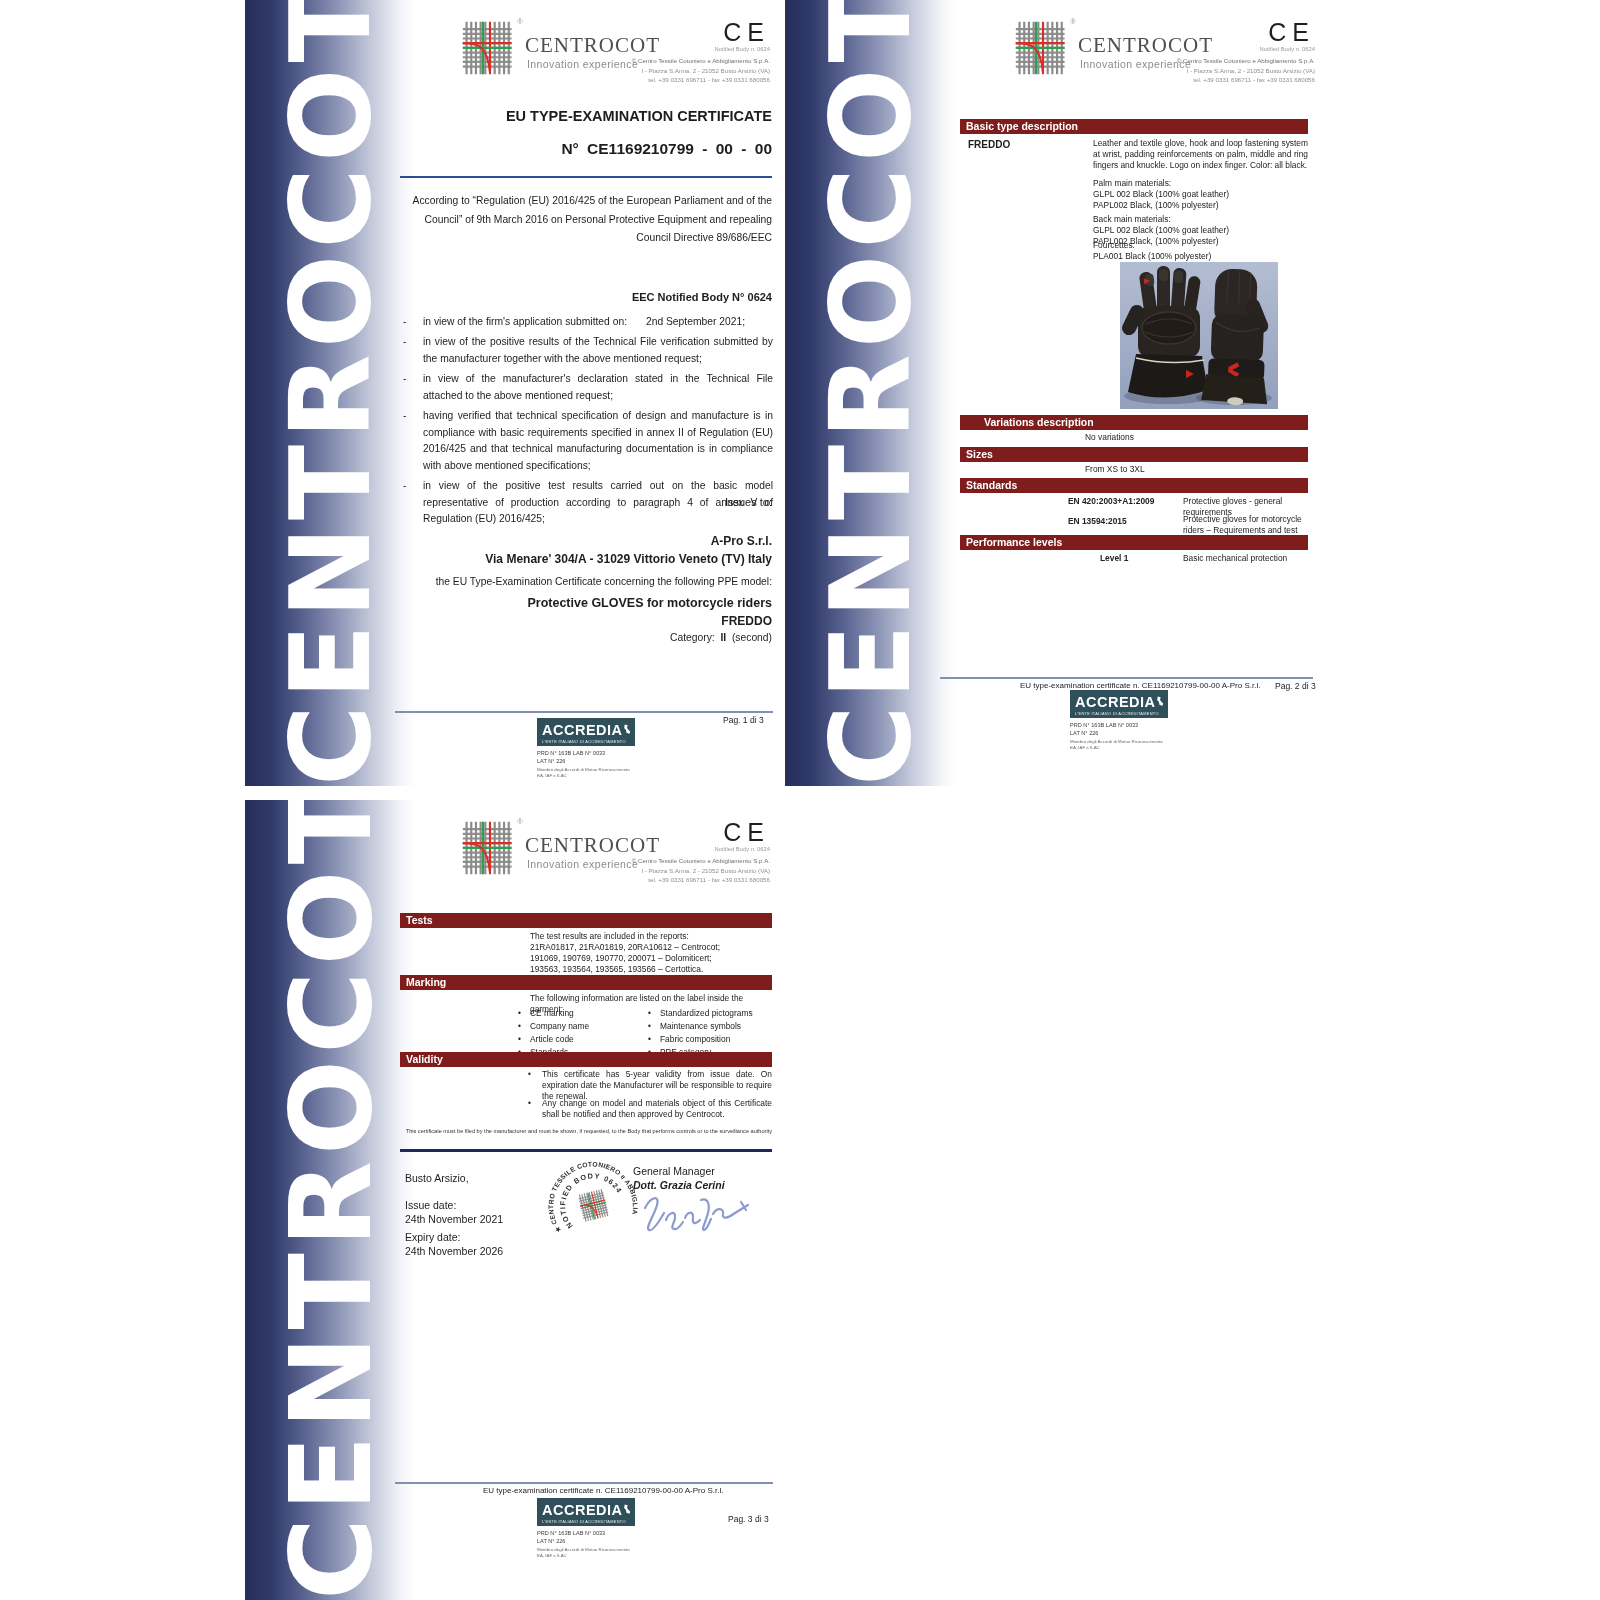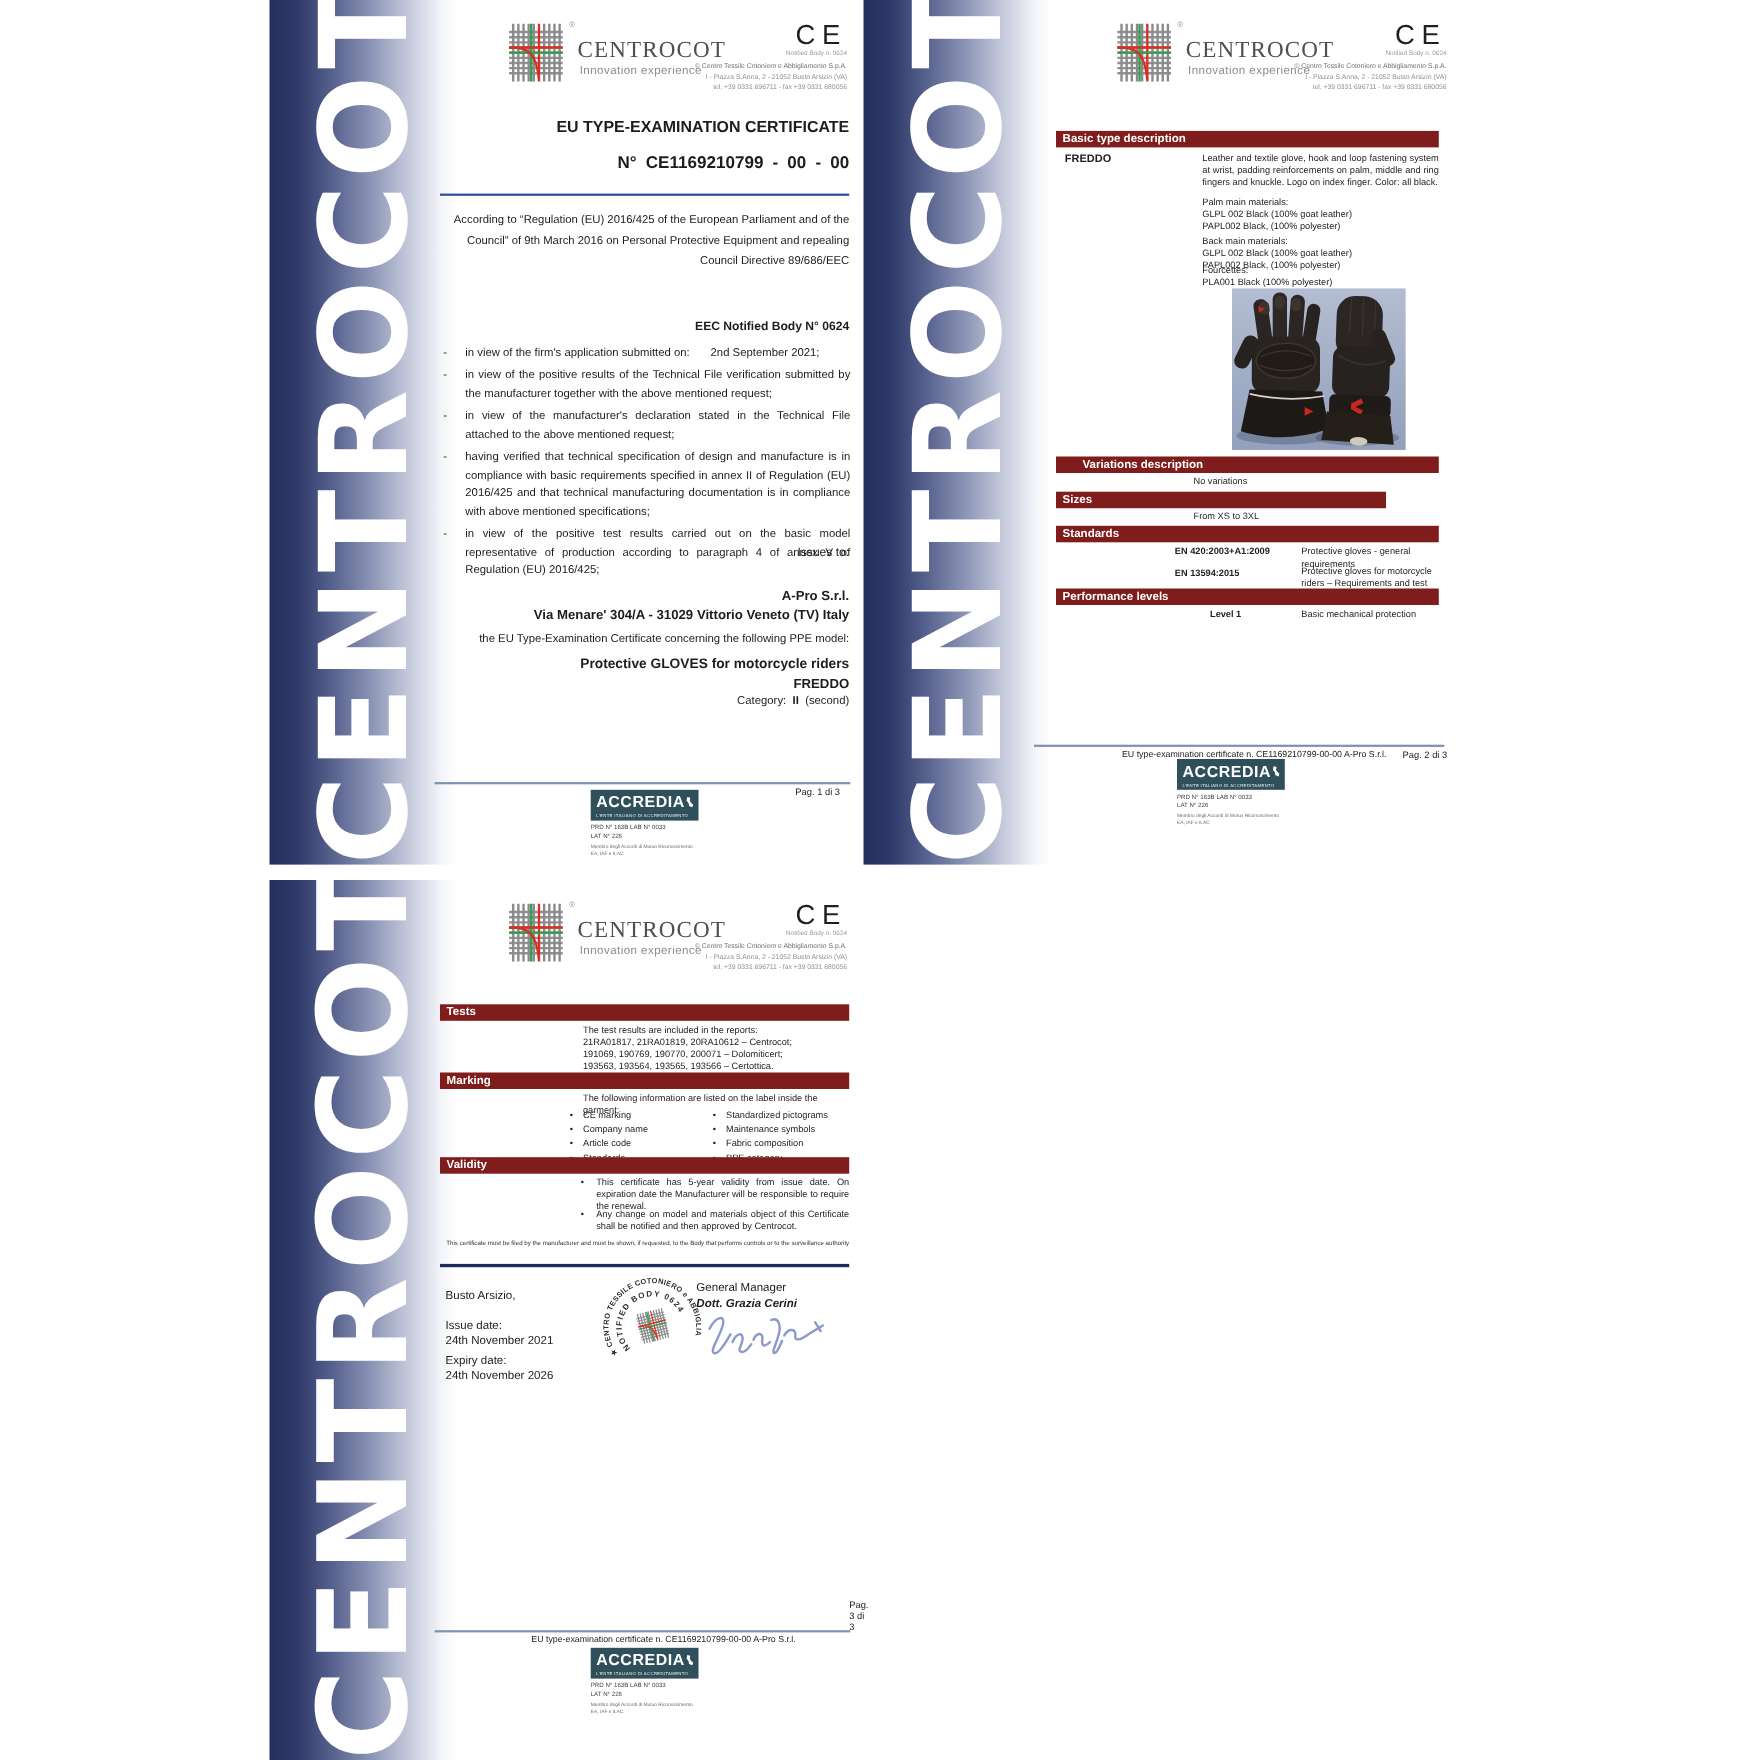--- a/index.html
+++ b/index.html
@@ -259,21 +259,21 @@
         <rect x="8" y="96" width="56" height="20" rx="5" fill="#1f1b18"></rect>
         <path d="M28,104 l9,-5 l2,4 l-7,4 l7,3 l-2,4 l-9,-5 z" fill="#c8271f"></path>
         <path d="M6,112 L64,114 L68,140 L2,138 Z" fill="#242019"></path>
         <ellipse cx="36" cy="138" rx="8" ry="4" fill="#cfcabe"></ellipse>
       </g>
     </svg>
 
     <div class="bar" style="left:175px;top:415px;width:348px;padding-left:24px;">Variations description</div>
     <div class="smalltxt" style="position:absolute;left:300px;top:432px;">No variations</div>
 
-    <div class="bar" style="left:175px;top:447px;width:300px;">Sizes</div>
+    <div class="bar" style="left:175px;top:447px;width:348px;">Sizes</div>
     <div class="smalltxt" style="position:absolute;left:300px;top:464px;">From XS to 3XL</div>
 
     <div class="bar" style="left:175px;top:478px;width:348px;">Standards</div>
     <div class="smalltxt b" style="position:absolute;left:283px;top:496px;">EN 420:2003+A1:2009</div>
     <div class="smalltxt" style="position:absolute;left:398px;top:496px;width:128px;">Protective gloves - general requirements</div>
     <div class="smalltxt b" style="position:absolute;left:283px;top:516px;">EN 13594:2015</div>
     <div class="smalltxt" style="position:absolute;left:398px;top:514px;width:128px;">Protective gloves for motorcycle riders – Requirements and test methods</div>
 
     <div class="bar" style="left:175px;top:535px;width:348px;">Performance levels</div>
     <div class="smalltxt b" style="position:absolute;left:315px;top:553px;">Level 1</div>
@@ -421,21 +421,21 @@
         <path d="M31,28 c3,-8 10,-10 9,-2 c-1,6 -5,10 -1,11 c3,1 7,-4 9,-7"></path>
         <path d="M50,26 c2,-6 9,-8 8,0 c-1,7 3,6 7,2"></path>
         <path d="M66,8 c7,-3 9,5 7,13 c-2,8 -7,17 -4,17 c3,0 5,-7 7,-11"></path>
         <path d="M78,22 c4,-7 11,-6 10,0 c-1,5 4,5 12,-1 l13,-8"></path>
         <path d="M106,10 l5,8"></path>
       </g>
     </svg>
 
     <div class="thinrule" style="left:150px;top:682px;width:378px;"></div>
     <div class="fcert" style="left:238px;top:686px;">EU type-examination certificate n. CE1169210799-00-00 A-Pro S.r.l.</div>
-    <div class="pag" style="left:483px;top:654px;margin-left:44px;">Pag. 3 di 3</div>
+    <div class="pag" style="left:483px;top:714px;">Pag. 3 di 3</div>
 
     <div class="accredia" style="left:292px;top:698px;">
       <div class="acc-box">
         <div class="acc-row">
           <span class="acc-name">ACCREDIA</span>
           <svg width="13" height="17" viewBox="0 0 13 17">
             <path d="M3,0 L8,1 L7,6 L10,10 L13,12 L11,16 L6,14 L5,9 L2,6 Z" fill="#ffffff"></path>
           </svg>
         </div>
         <div class="acc-tag">L'ENTE ITALIANO DI ACCREDITAMENTO</div>

